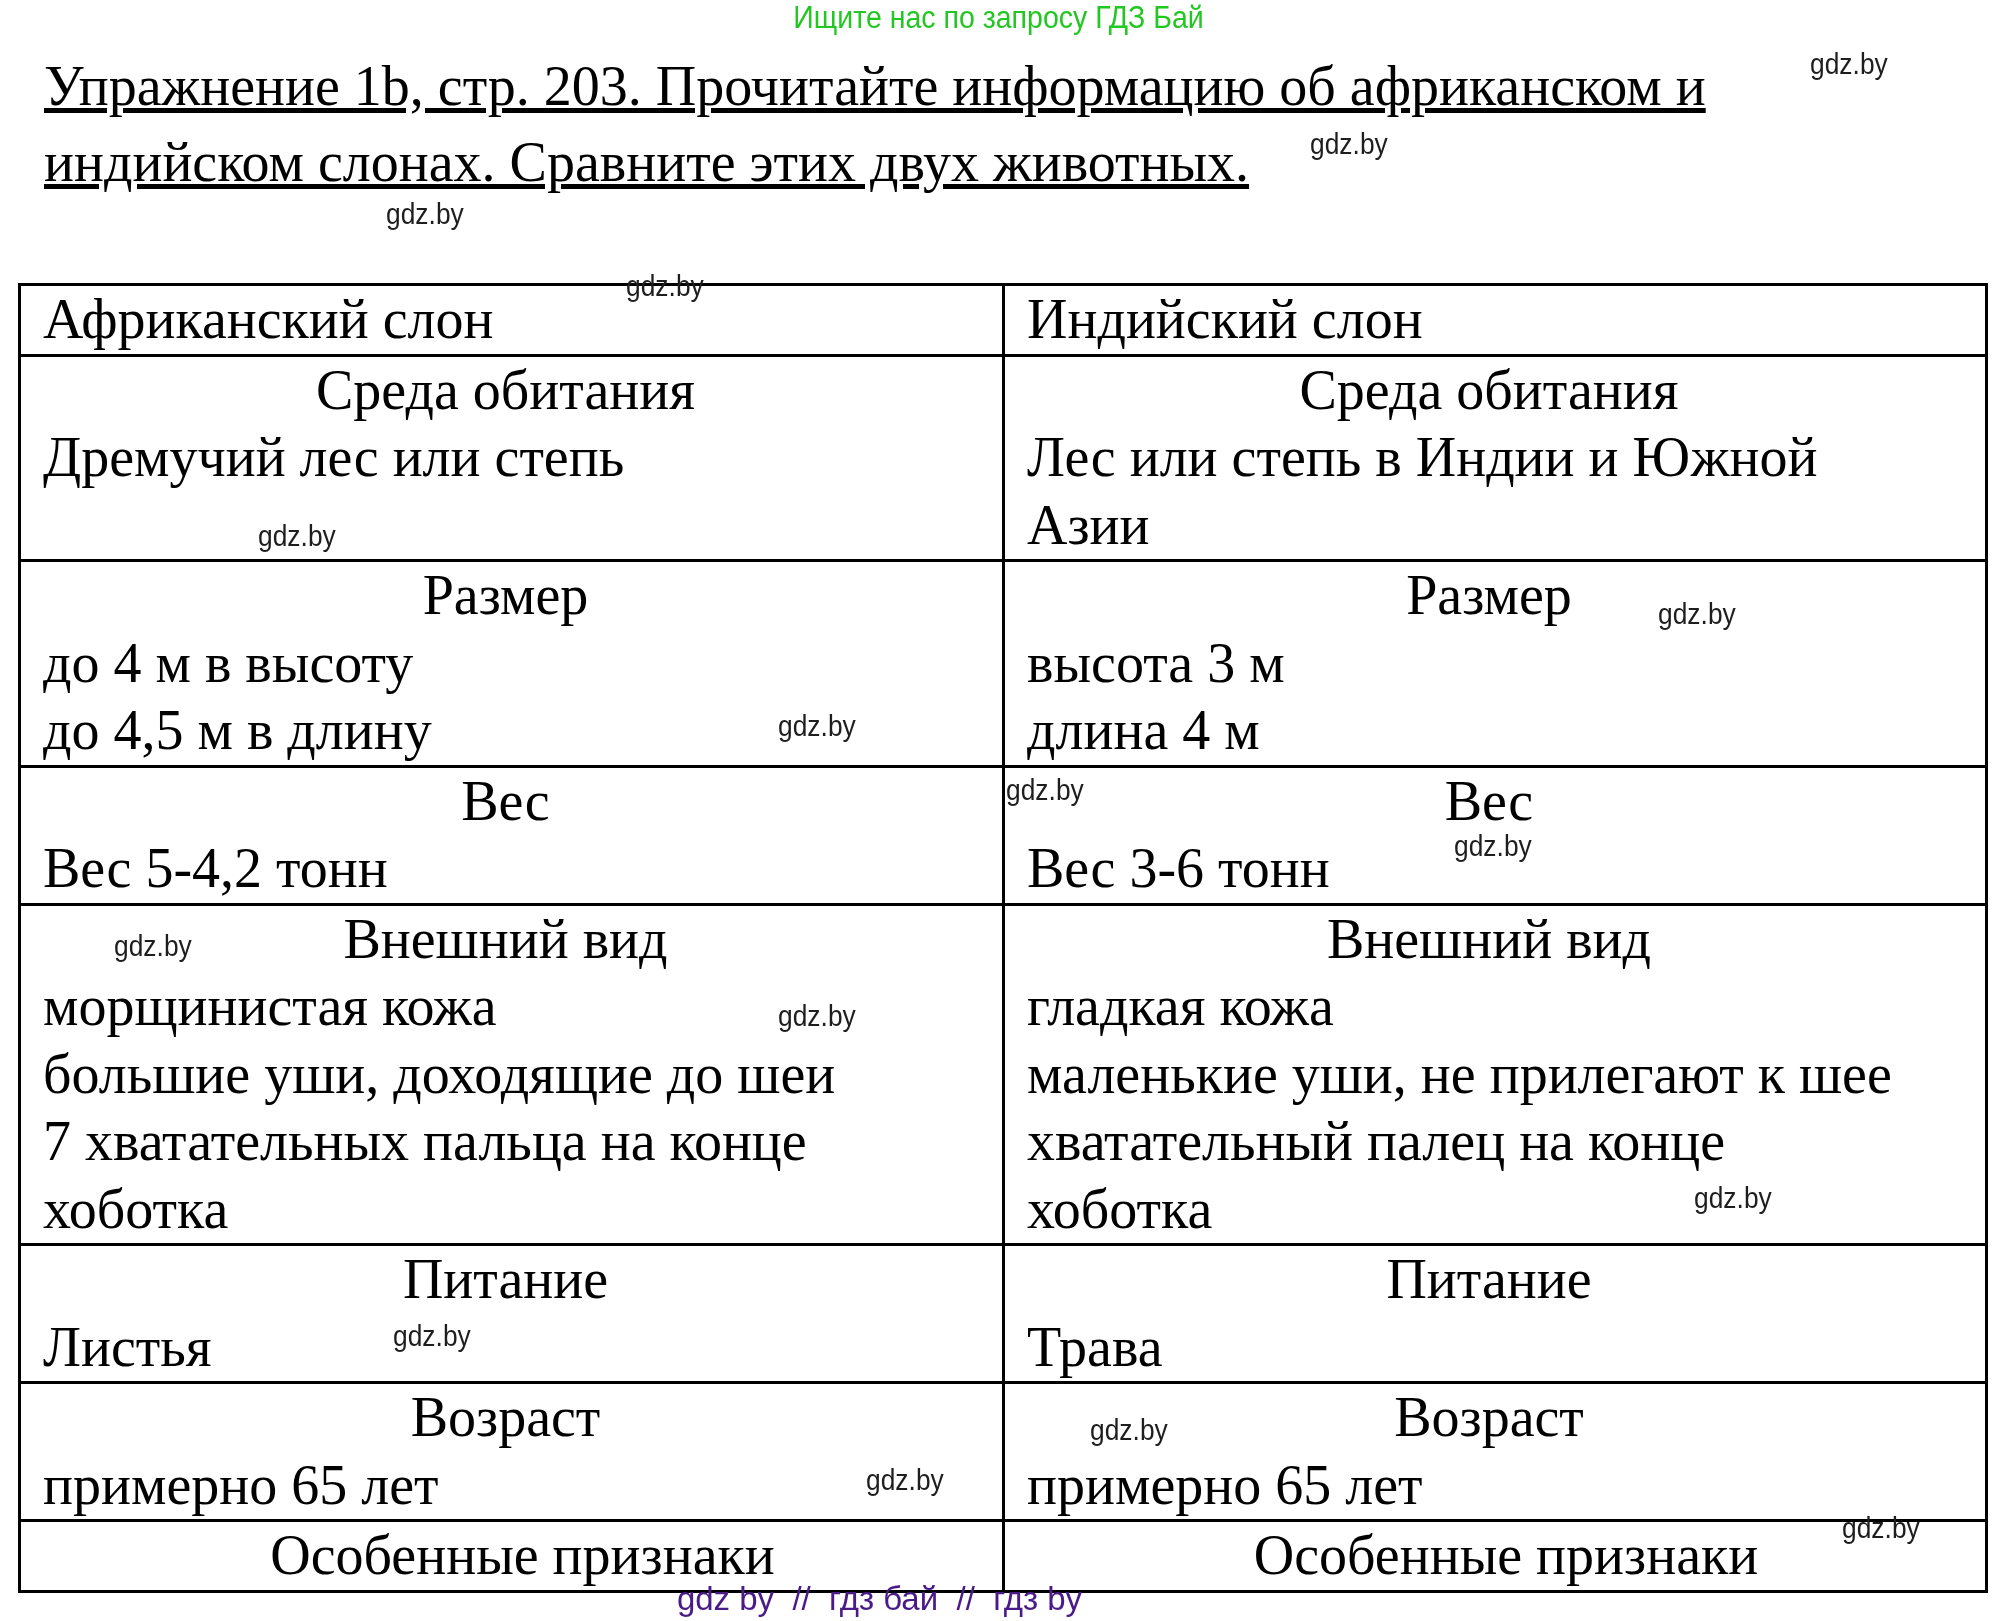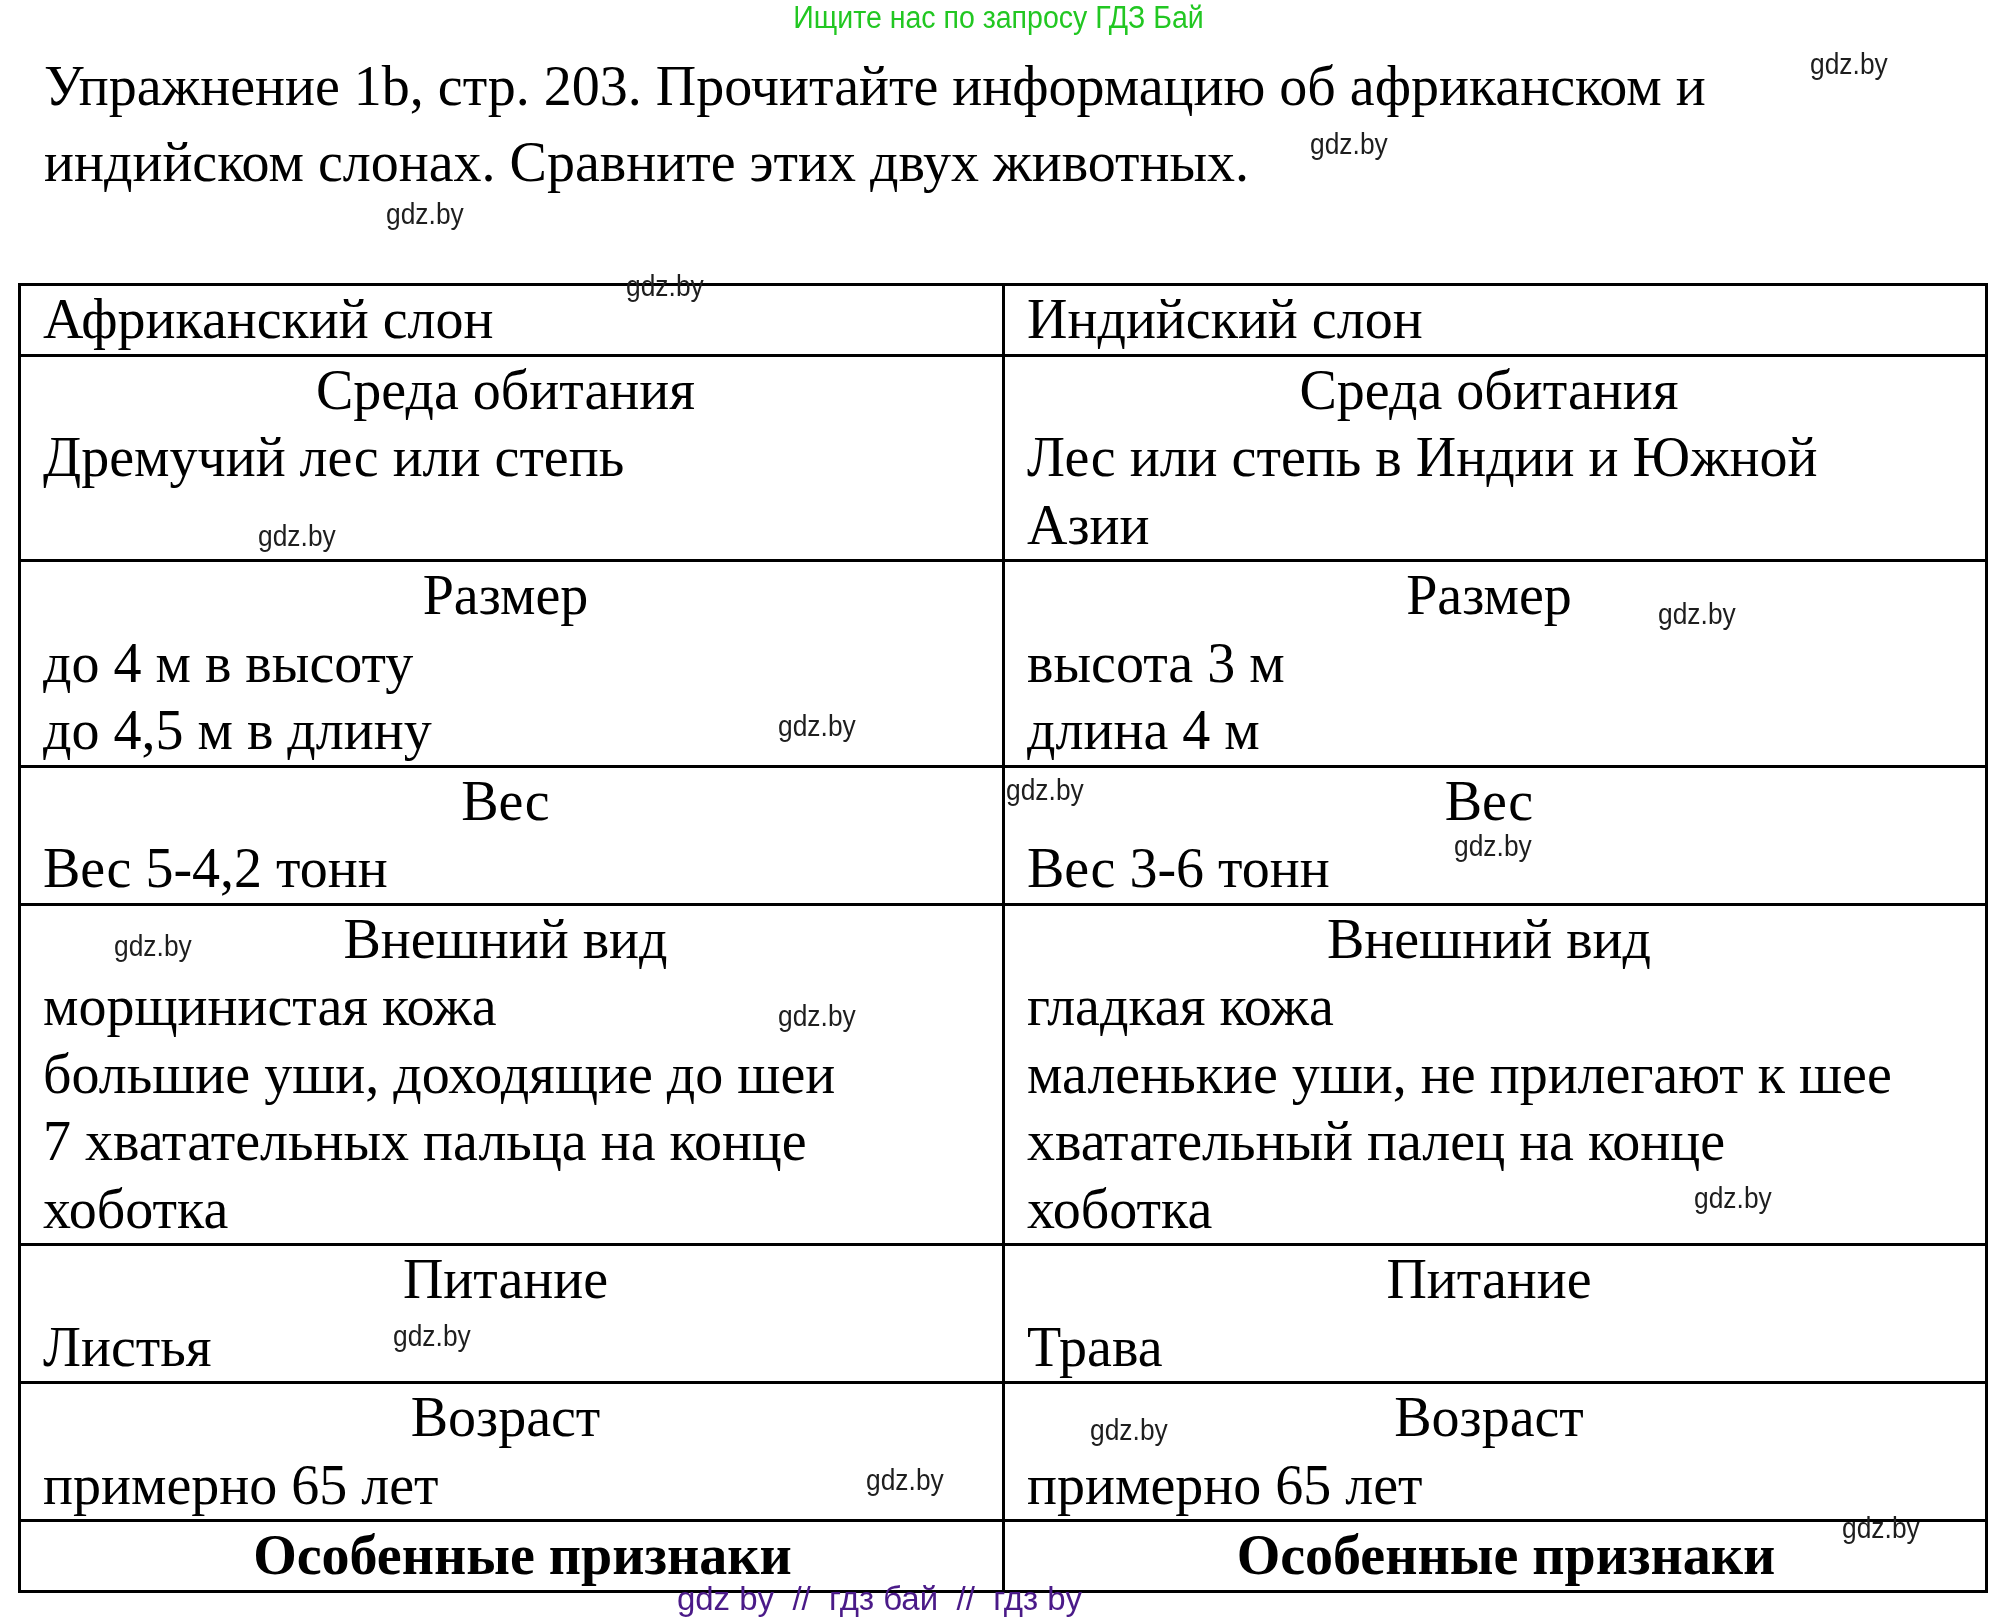--- a/index.html
+++ b/index.html
@@ -28,20 +28,21 @@
     transform: scaleX(0.92);
   }
   .title {
     position: absolute;
     left: 44px;
     top: 48px;
     width: 1880px;
     font-size: 56px;
     line-height: 76px;
     font-family: "Liberation Serif", "DejaVu Serif", serif;
+    text-decoration: underline;
   }
   .title .line { display: block; white-space: nowrap; }
 
   table.compare {
     position: absolute;
     left: 18px;
     top: 283px;
     width: 1967px;
     border-collapse: collapse;
     table-layout: fixed;
@@ -52,21 +53,21 @@
     border: 3px solid #000;
     vertical-align: top;
     padding: 0 0 0 22px;
     overflow: hidden;
   }
   table.compare col.c1 { width: 984px; }
   table.compare col.c2 { width: 983px; }
   .cell-line { display: block; white-space: nowrap; }
   .cell-head { display: block; text-align: center; white-space: nowrap; padding-right: 34px; }
   td.only-head { padding-left: 0; }
-  td.only-head .cell-head { padding-right: 0; font-weight: bold; }
+  td.only-head .cell-head { padding-right: 0; }
 
   .wm {
     position: absolute;
     font-family: "Liberation Sans", "DejaVu Sans", sans-serif;
     font-size: 30px;
     line-height: 32px;
     color: #1e1e1e;
     transform: scaleX(0.88);
     transform-origin: left top;
     white-space: nowrap;

